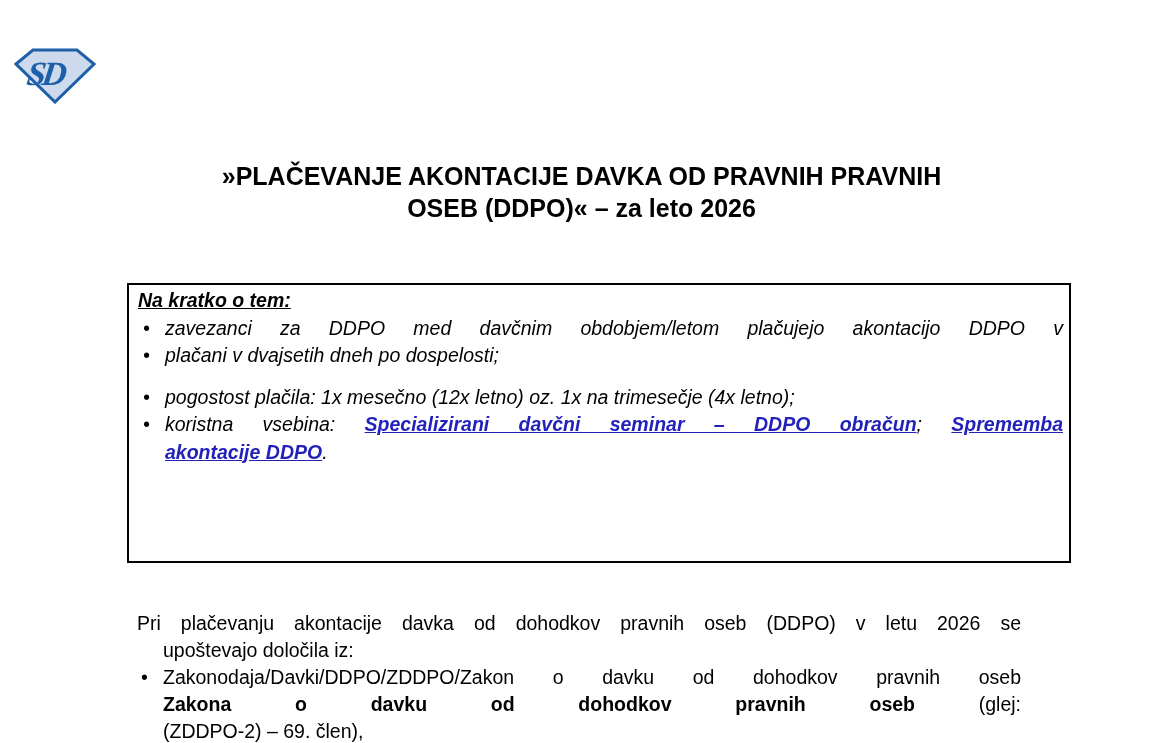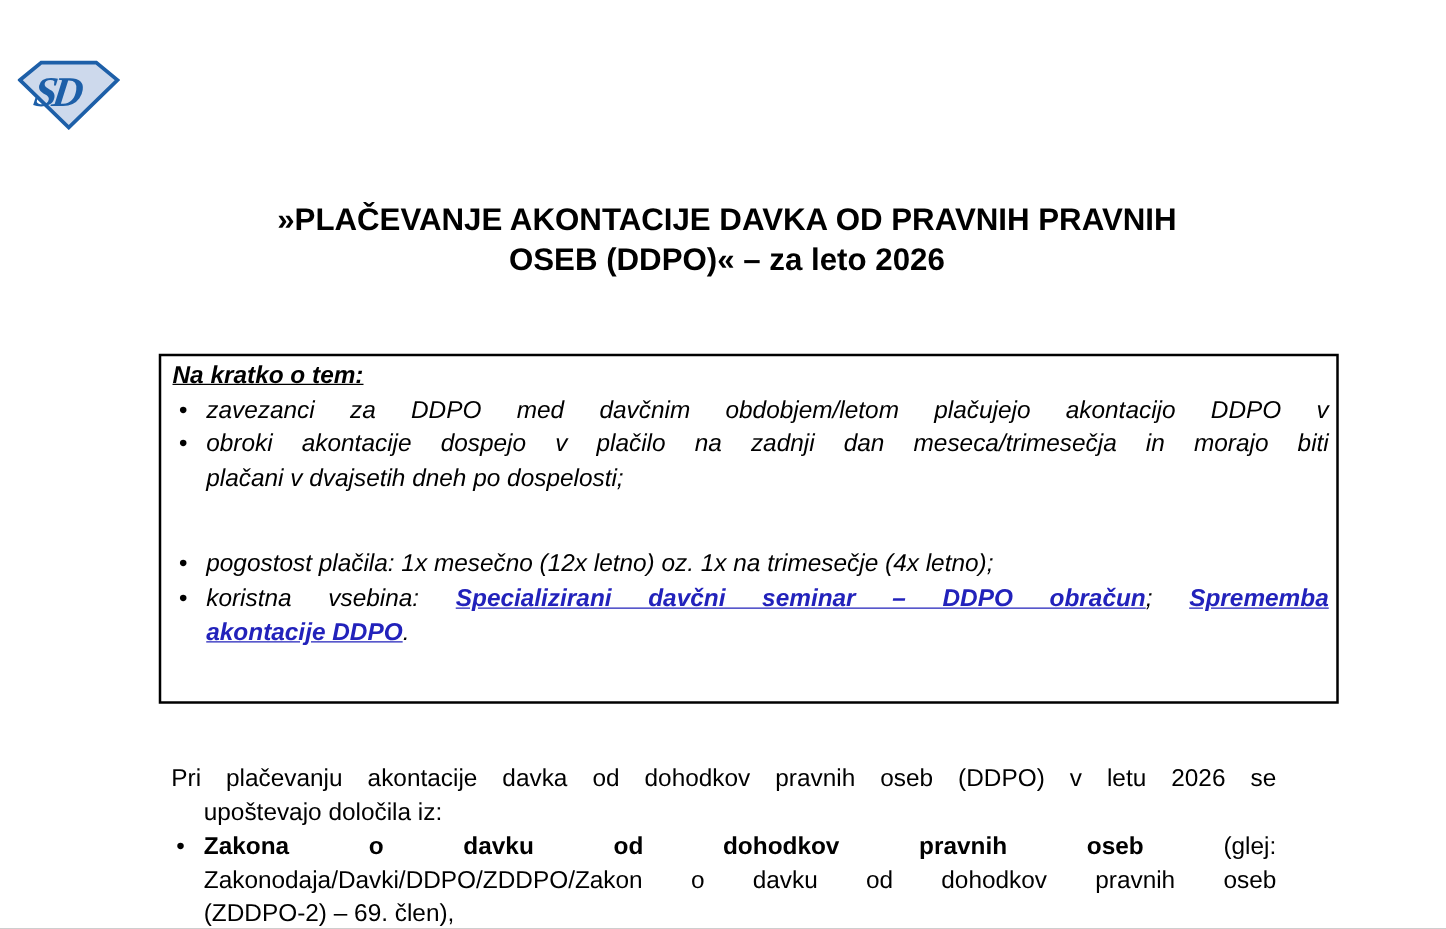--- a/index.html
+++ b/index.html
@@ -41,21 +41,21 @@
     line-height: 27.5px;
   }
   .box-heading {
     font-weight: bold;
     text-decoration: underline;
   }
   .li { display: flex; }
   .li-marker { flex: none; width: 27px; padding-left: 5px; }
   .li-marker::before { content: "•"; }
   .li-content { flex: 1; min-width: 0; }
-  .gap-top { margin-top: 41px; }
+  .gap-top { margin-top: 14px; }
 
   .jline { text-align: justify; text-align-last: justify; }
   .lline { text-align: left; }
 
   a.doclink, span.doclink {
     color: #2222bb;
     font-weight: bold;
     text-decoration: underline;
     cursor: pointer;
     margin-top: 35px;
@@ -96,21 +96,20 @@
     <div class="li">
       <div class="li-marker"></div>
       <div class="li-content">
         <div class="jline">zavezanci za DDPO med davčnim obdobjem/letom plačujejo akontacijo DDPO v</div>
       </div>
     </div>
 
     <div class="li">
       <div class="li-marker"></div>
       <div class="li-content">
-        <div class="jline">obroki akontacije dospejo v plačilo na zadnji dan meseca/trimesečja in morajo biti</div>
         <div class="lline">plačani v dvajsetih dneh po dospelosti;</div>
       </div>
     </div>
 
     <div class="li gap-top">
       <div class="li-marker"></div>
       <div class="li-content">
         <div class="lline">pogostost plačila: 1x mesečno (12x letno) oz. 1x na trimesečje (4x letno);</div>
       </div>
     </div>
@@ -126,20 +125,20 @@
     </div>
   </div>
 
   <div class="body-section">
     <div class="jline">Pri plačevanju akontacije davka od dohodkov pravnih oseb (DDPO) v letu 2026 se</div>
     <div class="lline indent2">upoštevajo določila iz:</div>
 
     <div class="li body-li">
       <div class="li-marker"></div>
       <div class="li-content">
+        <div class="jline">Zakonodaja/Davki/DDPO/ZDDPO/Zakon o davku od dohodkov pravnih oseb</div>
         <div class="jline"><span class="bold">Zakona o davku od dohodkov pravnih oseb</span><span> (glej:</span></div>
-        <div class="jline">Zakonodaja/Davki/DDPO/ZDDPO/Zakon o davku od dohodkov pravnih oseb</div>
         <div class="lline">(ZDDPO-2) – 69. člen),</div>
       </div>
     </div>
   </div>
 
 </div>
 
 </body></html>

